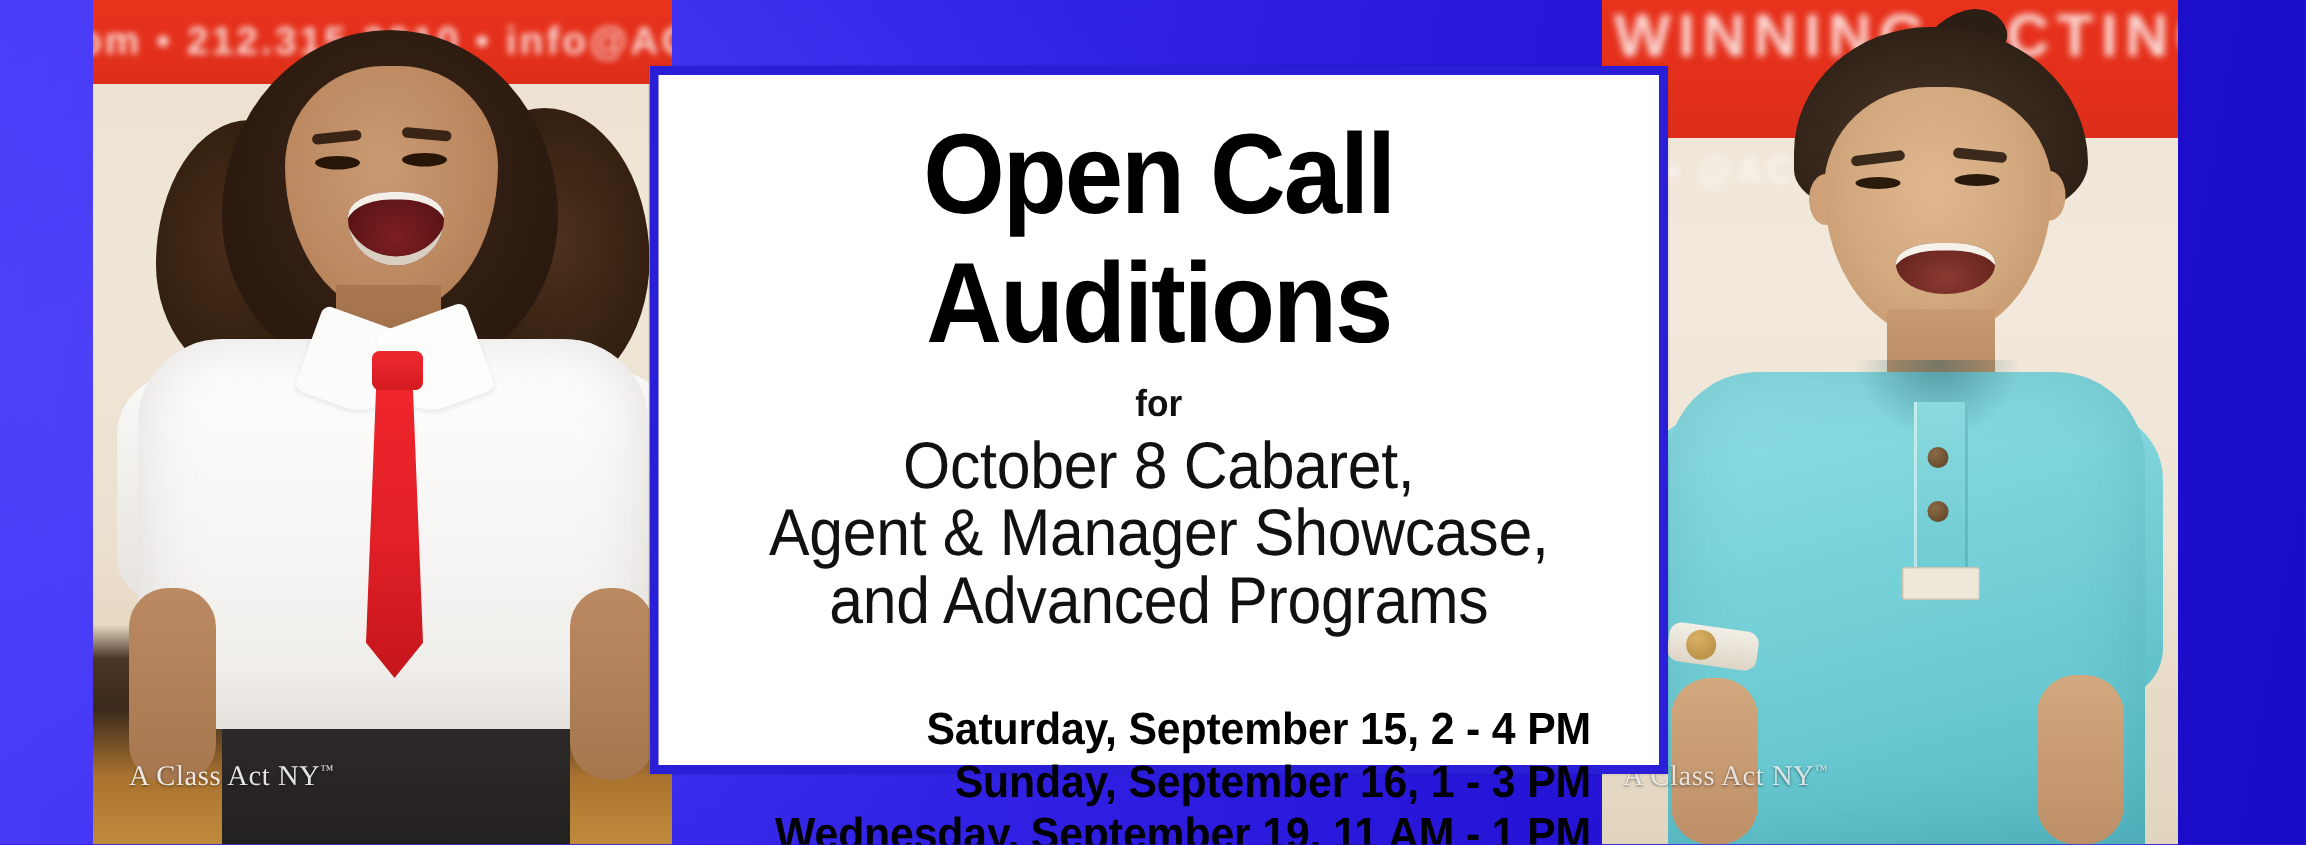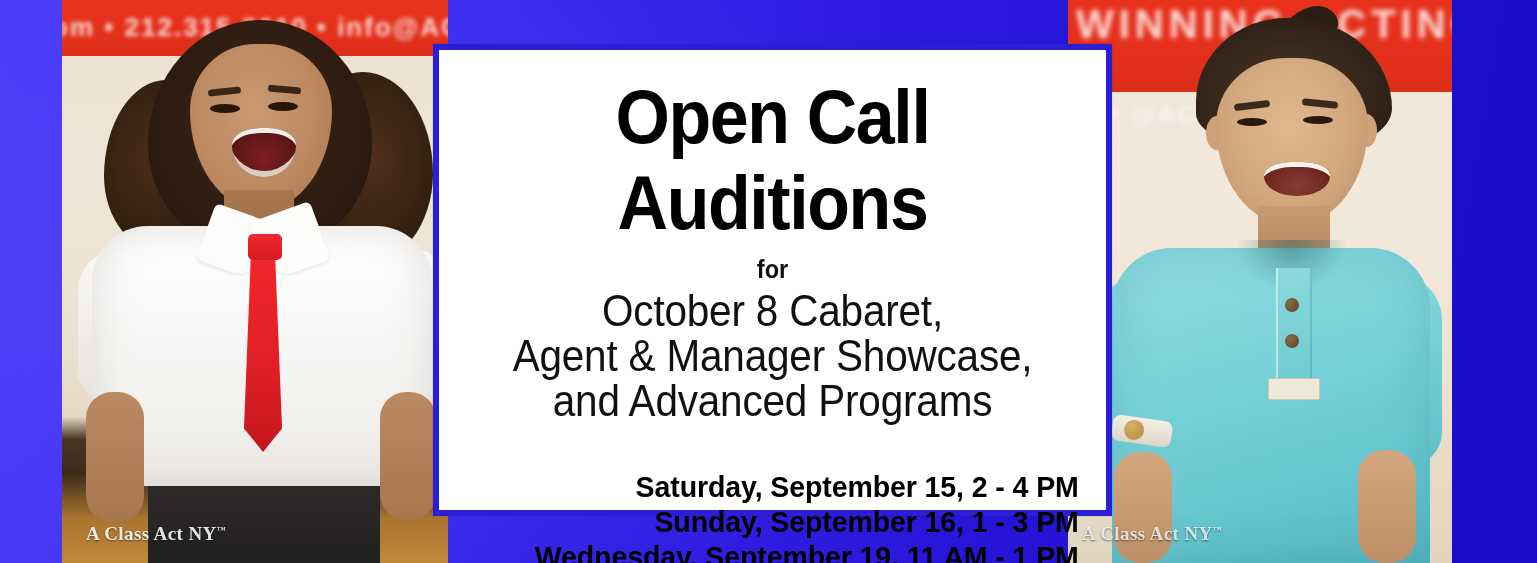--- a/index.html
+++ b/index.html
@@ -152,41 +152,41 @@
   .r-sleeve-l{position:absolute;left:28px;top:276px;width:98px;height:190px;background:linear-gradient(180deg,#84d6dc,#5fbfc9);border-radius:46px 18px 22px 34px;}
   .r-sleeve-r{position:absolute;left:278px;top:274px;width:96px;height:192px;background:linear-gradient(180deg,#84d6dc,#5ec0ca);border-radius:18px 46px 34px 22px;}
   .r-arm-l{position:absolute;left:46px;top:452px;width:58px;height:111px;background:linear-gradient(180deg,#d3a87f,#bd8f66);border-radius:26px;}
   .r-arm-r{position:absolute;left:290px;top:450px;width:58px;height:113px;background:linear-gradient(180deg,#d3a87f,#bd8f66);border-radius:26px;}
   .r-watch{position:absolute;left:44px;top:418px;width:60px;height:26px;background:linear-gradient(180deg,#f3efe6,#ddd5c6);border-radius:8px;transform:rotate(8deg);}
   .r-watch-face{position:absolute;left:12px;top:3px;width:20px;height:20px;border-radius:50%;background:radial-gradient(circle at 35% 30%,#d9b066,#b08a3e);}
   .r-pants{position:absolute;left:86px;top:430px;width:228px;height:133px;background:linear-gradient(180deg,#2c2a28 0%,#1f1d1c 100%);border-radius:14px 14px 0 0;}
 
   
   .watermark{
-    position:absolute;bottom:18px;left:24px;
+    position:absolute;bottom:34px;left:24px;
     font-family:"Liberation Serif", serif;
-    font-weight:bold;font-size:19px;letter-spacing:.4px;
+    font-weight:normal;font-size:19px;letter-spacing:.4px;
     color:rgba(255,255,255,.88);
     text-shadow:0 1px 2px rgba(0,0,0,.55);
     white-space:nowrap;
   }
   .watermark sup{font-size:9px;vertical-align:super;}
   .watermark.right{left:14px;color:rgba(255,255,255,.80);}
 
   
   .card{
     position:absolute;left:433px;top:44px;width:679px;height:472px;
     background:#ffffff;
     border:6px solid #2a1fd6;
     box-sizing:border-box;
     box-shadow:0 0 0 1px rgba(0,0,0,.05);
   }
   .card-inner{
     position:relative;width:100%;height:100%;
-    padding:0 14px;box-sizing:border-box;
+    padding:0 32px;box-sizing:border-box;
   }
   .title{
     margin:0;padding-top:24px;
     text-align:center;
     font-family:"Liberation Sans", sans-serif;
     font-weight:bold;
     font-size:76px;
     line-height:86px;
     letter-spacing:-1.5px;
     color:#000;

